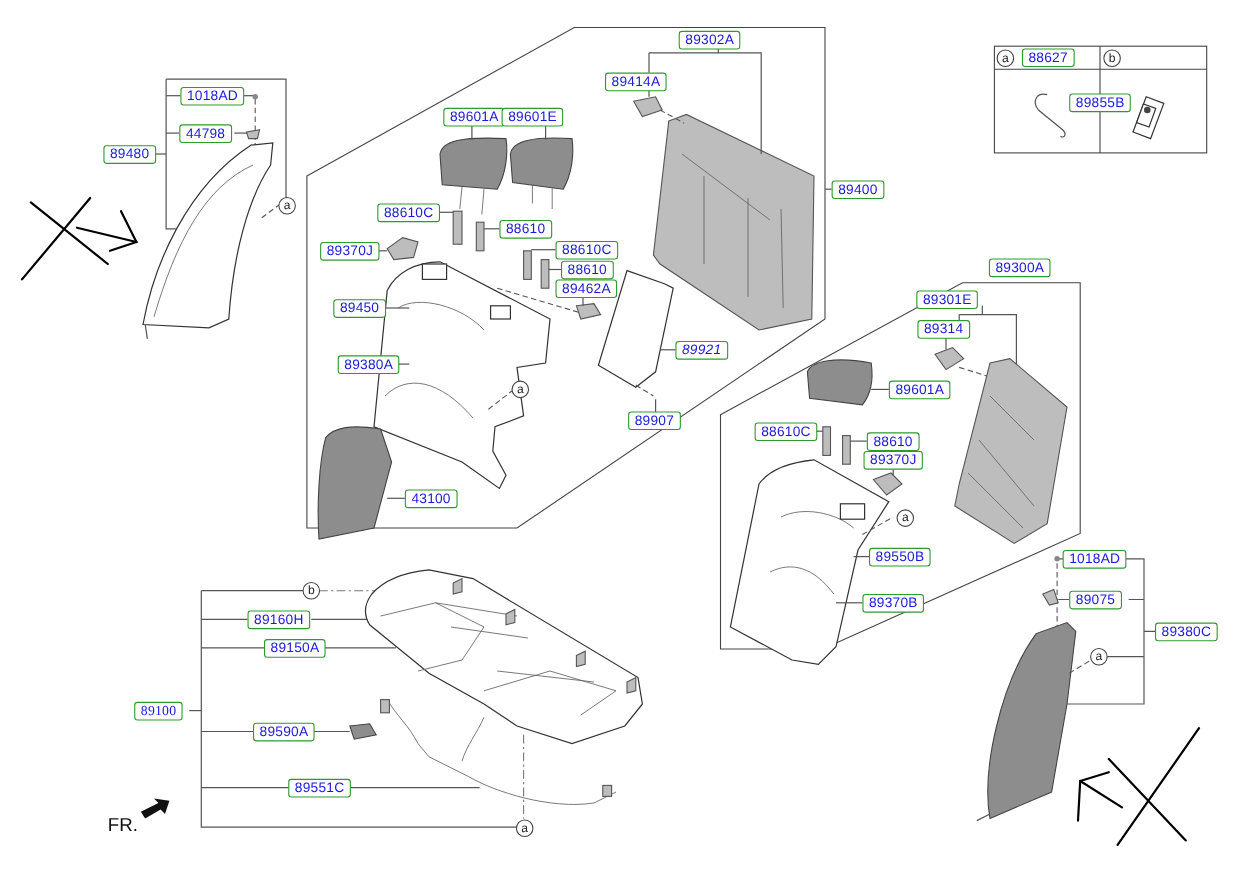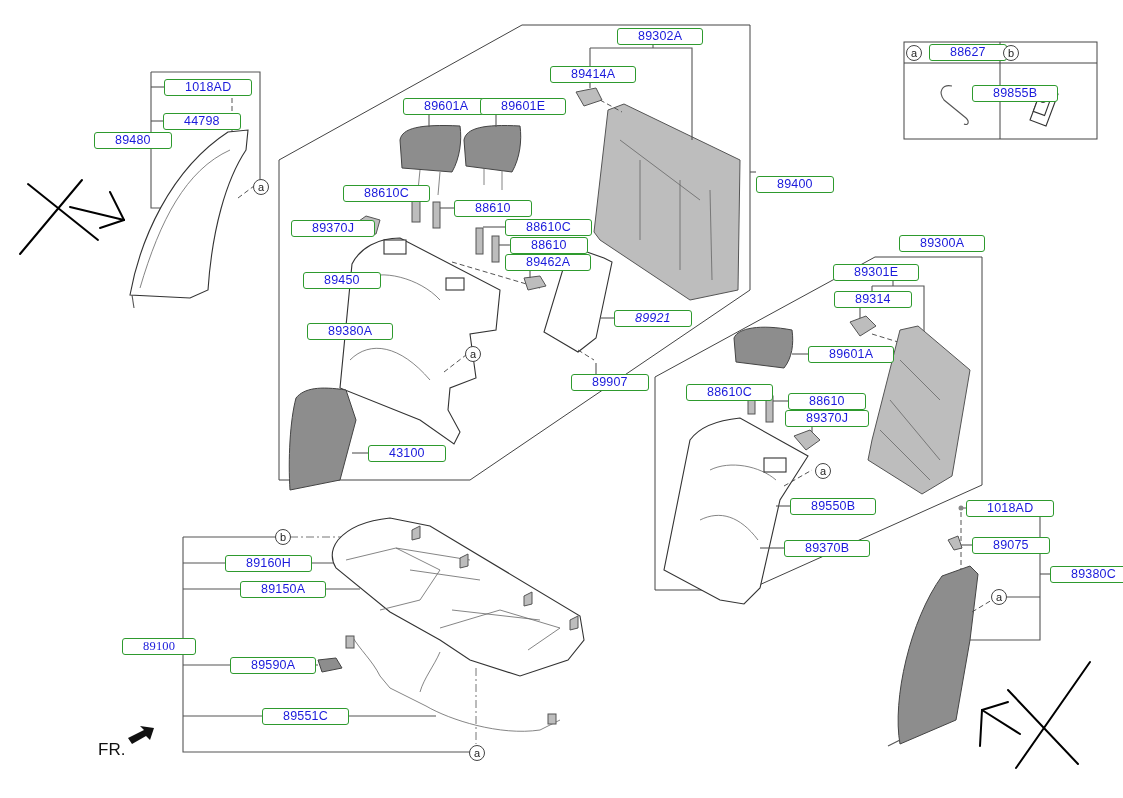--- a/index.html
+++ b/index.html
@@ -1,18 +1,18 @@
 <!DOCTYPE html>
 <html><head>
 <meta charset="utf-8">
 <style>
   html,body{margin:0;padding:0;background:#fff;}
   body{width:1123px;height:798px;position:relative;overflow:hidden;font-family:"Liberation Sans",sans-serif;}
   svg{position:absolute;left:0;top:0;}
-  .lbl{position:absolute;height:15px;line-height:15px;font-size:12.5px;color:#1a1adb;border:1px solid #2e9a2e;border-radius:3px;background:#fff;padding:0 20px;white-space:nowrap;letter-spacing:0.2px;cursor:pointer;}
+  .lbl{position:absolute;height:15px;line-height:15px;font-size:12.5px;color:#1a1adb;border:1px solid #2e9a2e;border-radius:3px;background:#fff;padding:0 5px;white-space:nowrap;letter-spacing:0.2px;cursor:pointer;}
   .circ{position:absolute;width:14px;height:14px;border:1px solid #444;border-radius:50%;background:#fff;font-size:11px;line-height:14px;text-align:center;color:#222;}
   .fr{position:absolute;left:98px;top:740px;font-size:17px;color:#111;}
   .line{stroke:#555;stroke-width:1.1;fill:none;}
   .box{stroke:#444;stroke-width:1;fill:none;}
   .dash{stroke:#555;stroke-width:1;fill:none;stroke-dasharray:5 3;}
   .dashdot{stroke:#777;stroke-width:1;fill:none;stroke-dasharray:8 3 2 3;}
   .part{fill:#fff;stroke:#333;stroke-width:1.1;}
   .gpart{fill:#bdbdbd;stroke:#555;stroke-width:1;}
   .dpart{fill:#8d8d8d;stroke:#444;stroke-width:1;}
   .thin{stroke:#666;stroke-width:0.8;fill:none;}
@@ -199,34 +199,34 @@
 <div class="circ" style="left:815px;top:463px;">a</div>
 <div class="circ" style="left:991px;top:589px;">a</div>
 <div class="circ" style="left:275px;top:529px;">b</div>
 <div class="circ" style="left:469px;top:745px;">a</div>
 
 <div class="lbl" style="left:164px;top:79px;">1018AD</div>
 <div class="lbl" style="left:163px;top:113px;">44798</div>
 <div class="lbl" style="left:94px;top:132px;">89480</div>
 
 <div class="lbl" style="left:403px;top:98px;">89601A</div>
-<div class="lbl" style="left:480px;top:98px;text-align:center;">89601E</div>
+<div class="lbl" style="left:456px;top:98px;text-align:center;">89601E</div>
 <div class="lbl" style="left:343px;top:185px;">88610C</div>
 <div class="lbl" style="left:454px;top:200px;">88610</div>
 <div class="lbl" style="left:291px;top:220px;">89370J</div>
 <div class="lbl" style="left:505px;top:219px;">88610C</div>
 <div class="lbl" style="left:510px;top:237px;">88610</div>
 <div class="lbl" style="left:505px;top:254px;">89462A</div>
 <div class="lbl" style="left:303px;top:272px;">89450</div>
 <div class="lbl" style="left:307px;top:323px;">89380A</div>
 <div class="lbl" style="left:368px;top:445px;">43100</div>
 
 <div class="lbl" style="left:617px;top:28px;">89302A</div>
 <div class="lbl" style="left:550px;top:66px;">89414A</div>
-<div class="lbl" style="left:756px;top:176px;">89400</div>
+<div class="lbl" style="left:756px;top:164px;">89400</div>
 <div class="lbl" style="left:614px;top:310px;font-style:italic;">89921</div>
 <div class="lbl" style="left:571px;top:374px;">89907</div>
 
 <div class="lbl" style="left:899px;top:235px;">89300A</div>
 <div class="lbl" style="left:833px;top:264px;">89301E</div>
 <div class="lbl" style="left:834px;top:291px;">89314</div>
 <div class="lbl" style="left:808px;top:346px;">89601A</div>
 <div class="lbl" style="left:686px;top:384px;">88610C</div>
 <div class="lbl" style="left:788px;top:393px;">88610</div>
 <div class="lbl" style="left:785px;top:410px;">89370J</div>

